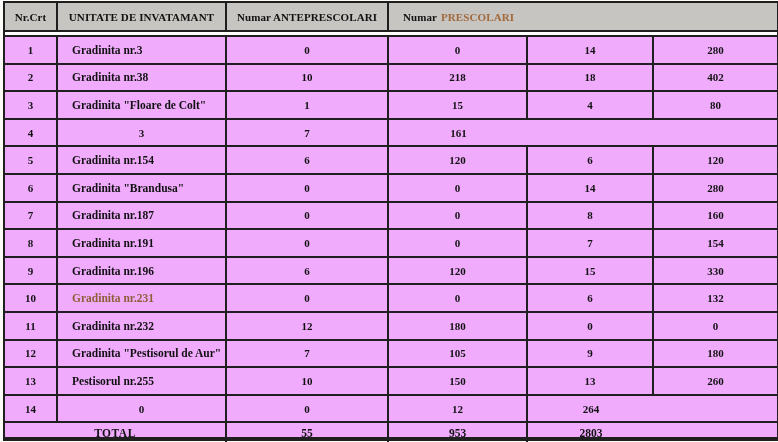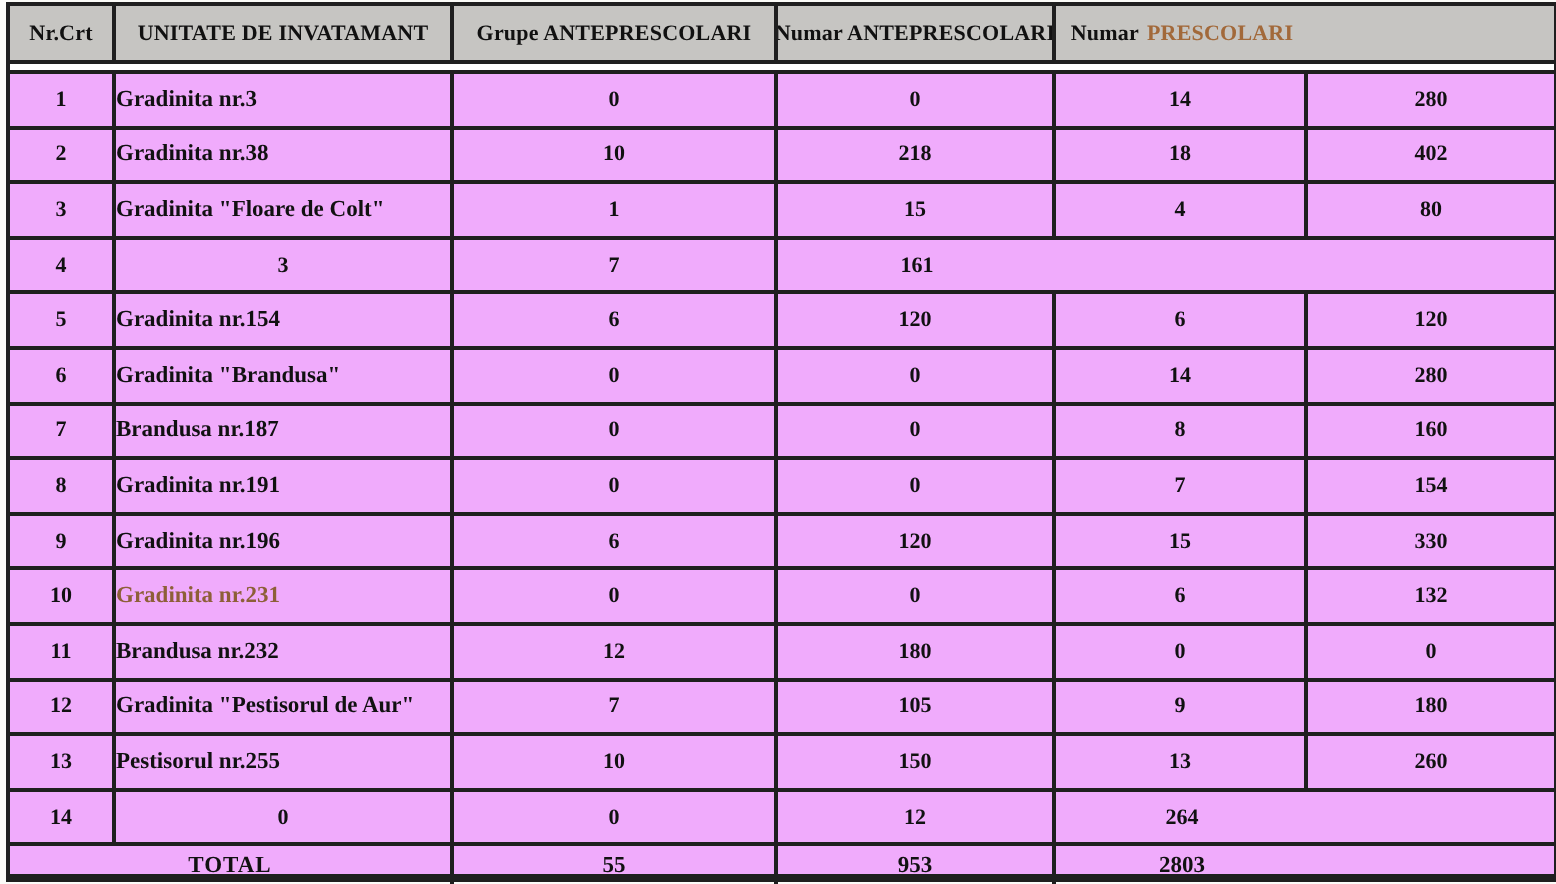--- a/index.html
+++ b/index.html
@@ -57,21 +57,21 @@
     background: #ffffff;
     border-bottom: 2px solid var(--border);
   }
   .row {
     height: 25.6px;
     border-bottom: 2px solid var(--border);
     font-size: 11px;
   }
   .c.name {
     justify-content: flex-start;
-    padding-left: 0;
+    padding-left: 14px;
     font-size: 11.5px;
   }
   .c.name.faded { color: var(--faded); }
   .total-row {
     height: 19px;
     font-size: 11.5px;
   }
   .total-label {
     grid-column: 1 / 3;
     border-right: 2px solid var(--border);
@@ -84,21 +84,20 @@
   }
 </style>
 </head>
 <body>
 
 <div class="table-wrap">
 
   <div class="grid-row header-row">
     <div class="hcell">Nr.Crt</div>
     <div class="hcell">UNITATE DE INVATAMANT</div>
-    <div class="hcell">Grupe ANTEPRESCOLARI</div>
     <div class="hcell">Numar ANTEPRESCOLARI</div>
     <div class="hcell">
       <span>Numar</span>
       <span class="hl">PRESCOLARI</span>
     </div>
   </div>
 
   <div class="header-gap"></div>
 
   <div>
@@ -143,21 +142,21 @@
       <div class="grid-row row">
         <div class="c nr">6</div>
         <div class="c name">Gradinita "Brandusa"</div>
         <div class="c num">0</div>
         <div class="c num">0</div>
         <div class="c num">14</div>
         <div class="c num last">280</div>
       </div>
       <div class="grid-row row">
         <div class="c nr">7</div>
-        <div class="c name">Brandusa nr.187</div>
+        <div class="c name">Gradinita nr.187</div>
         <div class="c num">0</div>
         <div class="c num">0</div>
         <div class="c num">8</div>
         <div class="c num last">160</div>
       </div>
       <div class="grid-row row">
         <div class="c nr">8</div>
         <div class="c name">Gradinita nr.191</div>
         <div class="c num">0</div>
         <div class="c num">0</div>
@@ -175,21 +174,21 @@
       <div class="grid-row row">
         <div class="c nr">10</div>
         <div class="c name faded">Gradinita nr.231</div>
         <div class="c num">0</div>
         <div class="c num">0</div>
         <div class="c num">6</div>
         <div class="c num last">132</div>
       </div>
       <div class="grid-row row">
         <div class="c nr">11</div>
-        <div class="c name">Brandusa nr.232</div>
+        <div class="c name">Gradinita nr.232</div>
         <div class="c num">12</div>
         <div class="c num">180</div>
         <div class="c num">0</div>
         <div class="c num last">0</div>
       </div>
       <div class="grid-row row">
         <div class="c nr">12</div>
         <div class="c name">Gradinita "Pestisorul de Aur"</div>
         <div class="c num">7</div>
         <div class="c num">105</div>

